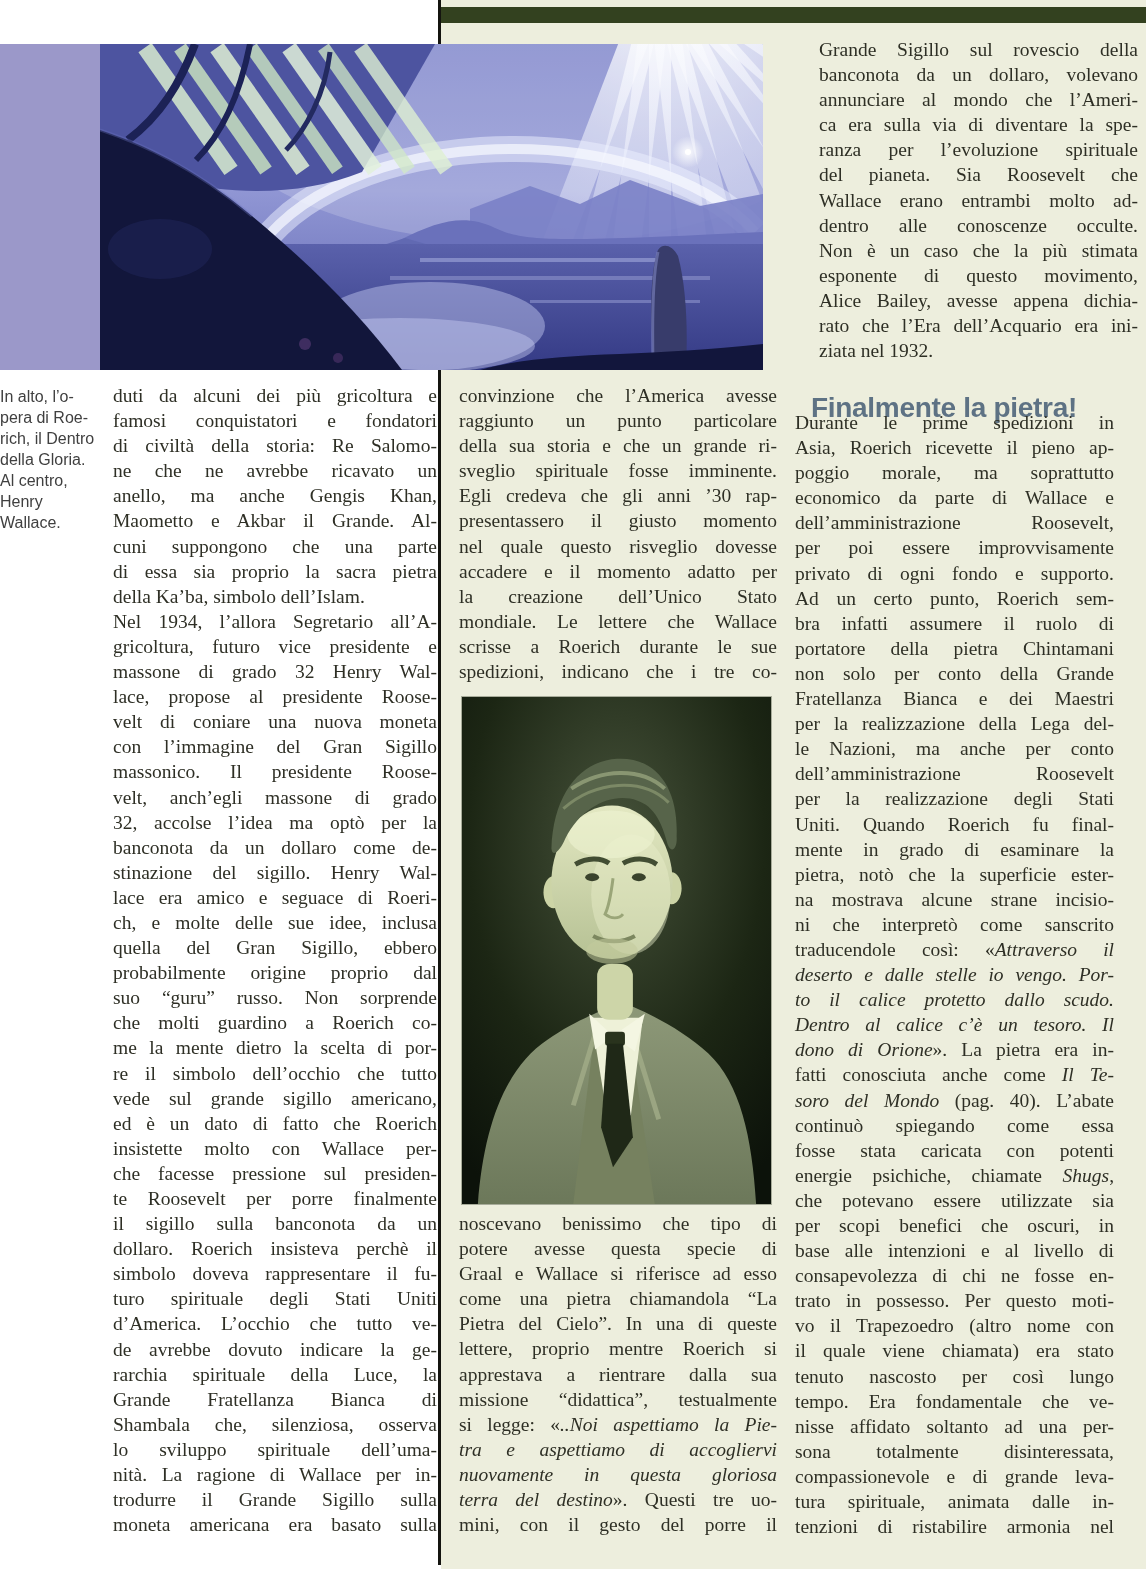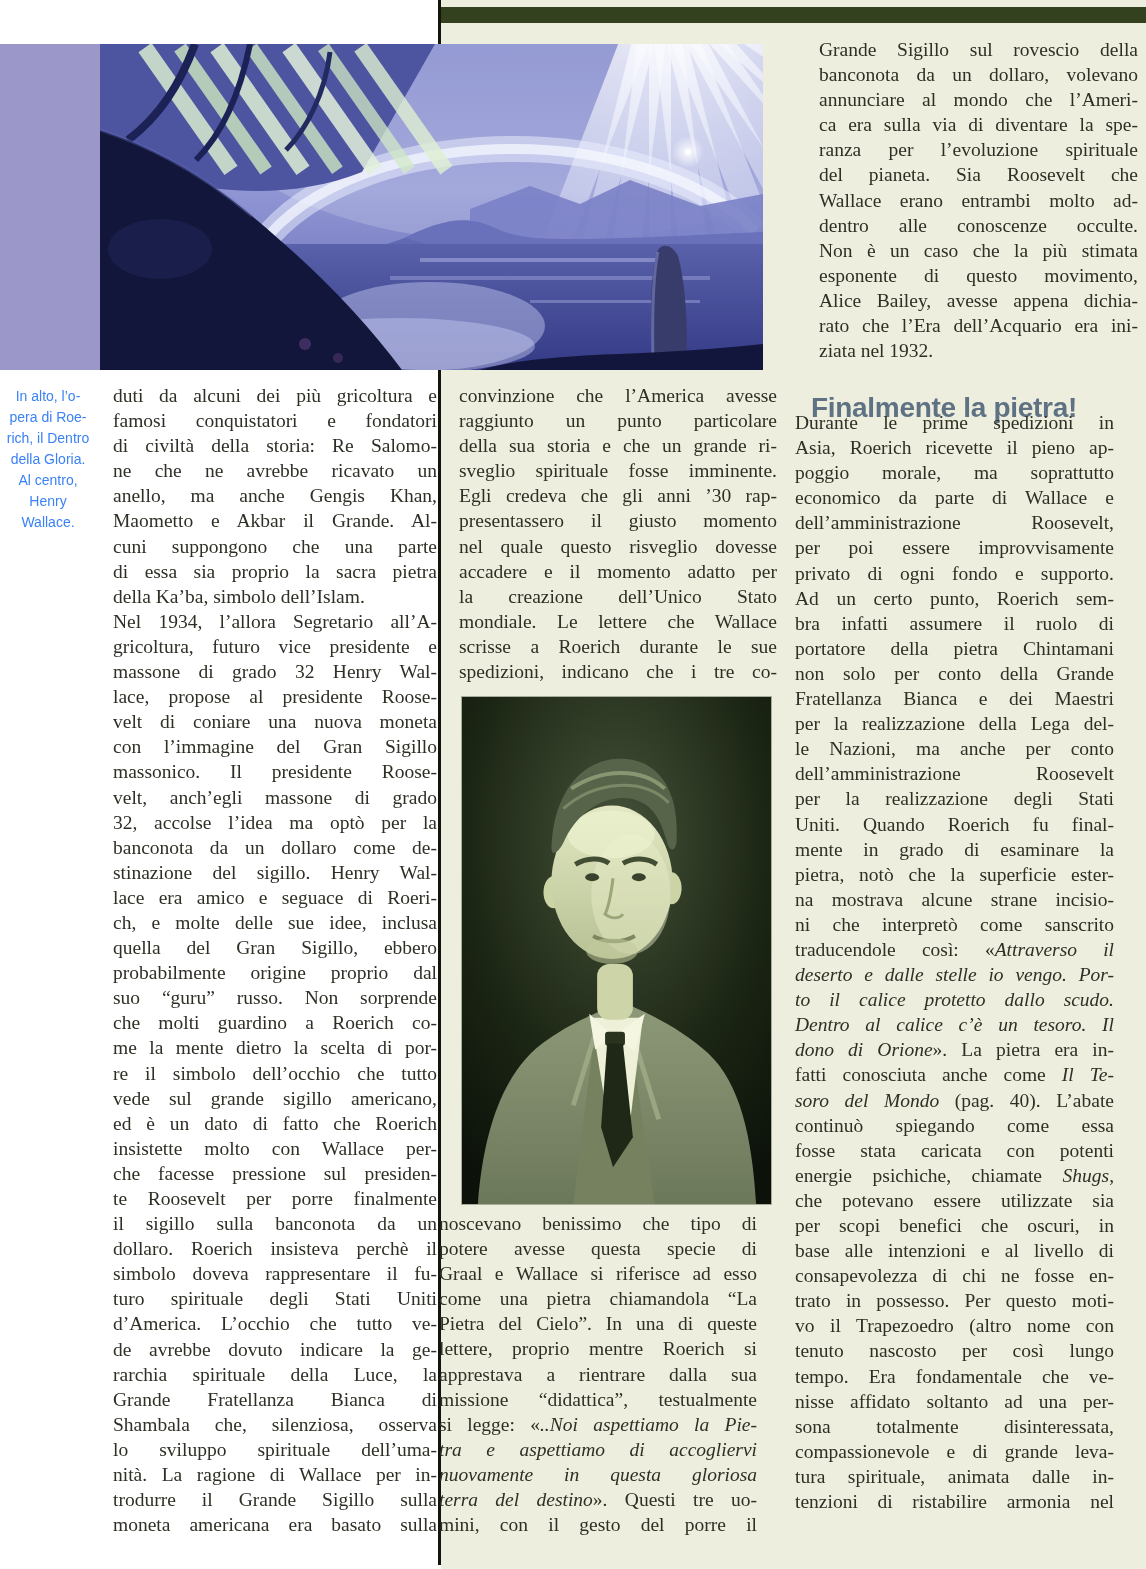--- a/index.html
+++ b/index.html
@@ -6,26 +6,26 @@
   .page{position:relative;width:1146px;height:1569px;background:#ffffff;overflow:hidden;
         font-family:"Liberation Serif",serif;}
   .right-bg{position:absolute;left:441px;top:0;width:705px;height:1569px;background:#edeedd;}
   .accent-bar{position:absolute;left:441px;top:7px;width:705px;height:16px;background:#33411f;}
   .vrule{position:absolute;left:438px;top:0;width:3px;height:1565px;background:#14140f;}
   .lavender{position:absolute;left:0;top:44px;width:100px;height:326px;background:#9b98c9;}
   .painting{position:absolute;left:100px;top:44px;width:663px;height:326px;}
   .painting svg{display:block;width:100%;height:100%;}
   .photo{position:absolute;left:461px;top:696px;width:311px;height:509px;border:1px solid rgba(40,50,30,.35);box-sizing:border-box;}
   .photo svg{display:block;width:100%;height:100%;}
-  .caption{position:absolute;left:0;top:386px;width:96px;text-align:center;
-           font-family:"Liberation Sans",sans-serif;font-size:14px;line-height:21px;color:#3b82f6;}
+  .caption{position:absolute;left:0;top:386px;width:96px;text-align:left;
+           font-family:"Liberation Sans",sans-serif;font-size:16px;line-height:21px;color:#404040;}
   .col{position:absolute;font-size:19.5px;line-height:25.1px;color:#2e2f25;}
   .col1{left:113px;top:383px;width:324px;}
   .col2t{left:459px;top:383px;width:318px;}
-  .col2b{left:439px;top:1211px;width:318px;}
+  .col2b{left:459px;top:1211px;width:318px;}
   .col3t{left:819px;top:37px;width:319px;}
   .col3b{left:795px;top:410px;width:319px;}
   .heading{position:absolute;left:795px;top:377px;width:330px;margin:16px;
            font-family:"Liberation Sans",sans-serif;font-weight:bold;font-size:28px;line-height:30px;
            letter-spacing:-0.3px;color:#5e7284;}
   .tline{white-space:nowrap;}
   .just{white-space:normal;text-align:justify;text-align-last:justify;}
   .just.flush{text-align-last:left;}
   em{font-style:italic;}
 </style>
@@ -304,20 +304,21 @@
       <div class="tline just"><em>soro del Mondo</em> (pag. 40). L’abate</div>
       <div class="tline just">continuò spiegando come essa</div>
       <div class="tline just">fosse stata caricata con potenti</div>
       <div class="tline just">energie psichiche, chiamate <em>Shugs</em>,</div>
       <div class="tline just">che potevano essere utilizzate sia</div>
       <div class="tline just">per scopi benefici che oscuri, in</div>
       <div class="tline just">base alle intenzioni e al livello di</div>
       <div class="tline just">consapevolezza di chi ne fosse en-</div>
       <div class="tline just">trato in possesso. Per questo moti-</div>
       <div class="tline just">vo il Trapezoedro (altro nome con</div>
+      <div class="tline just">il quale viene chiamata) era stato</div>
       <div class="tline just">tenuto nascosto per così lungo</div>
       <div class="tline just">tempo. Era fondamentale che ve-</div>
       <div class="tline just">nisse affidato soltanto ad una per-</div>
       <div class="tline just">sona totalmente disinteressata,</div>
       <div class="tline just">compassionevole e di grande leva-</div>
       <div class="tline just">tura spirituale, animata dalle in-</div>
       <div class="tline just">tenzioni di ristabilire armonia nel</div>
     </div>
 
 </div>

